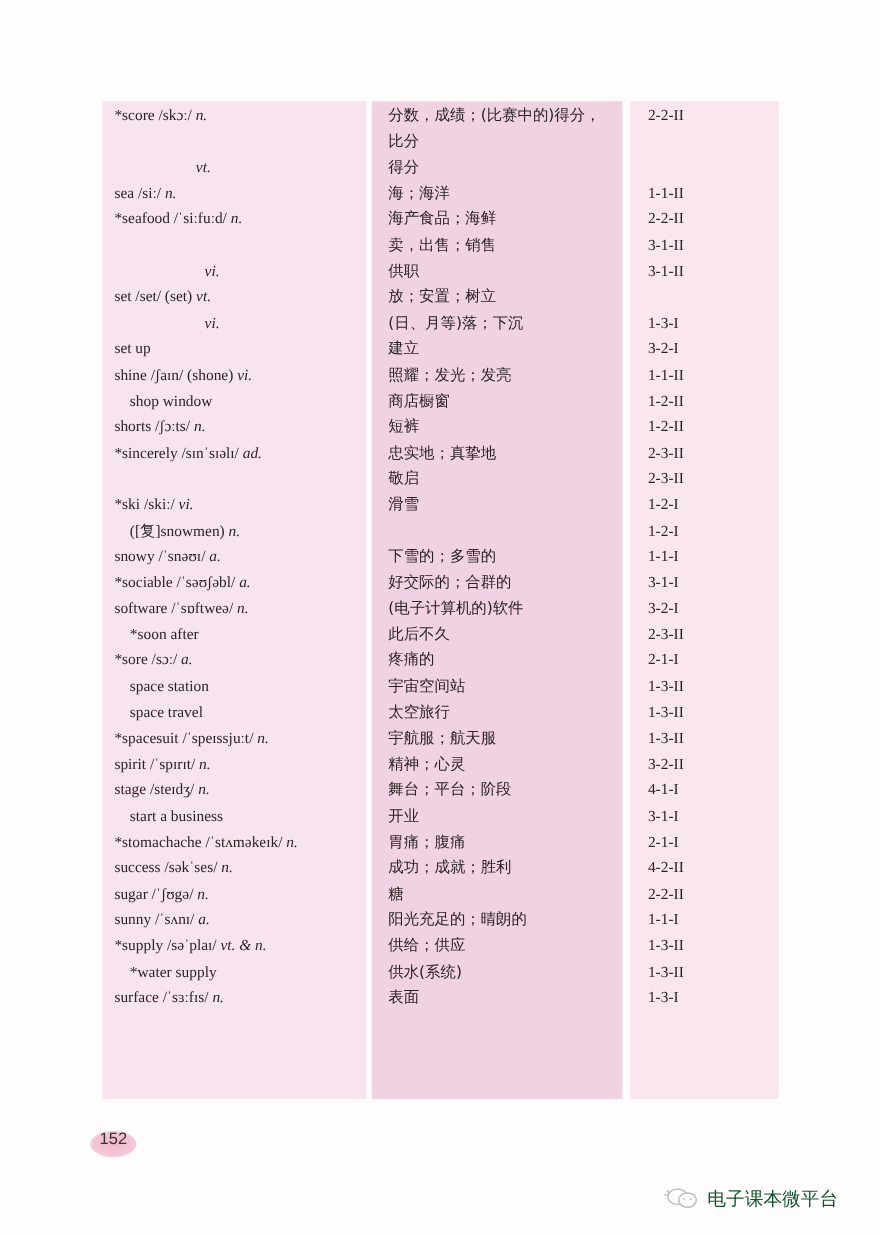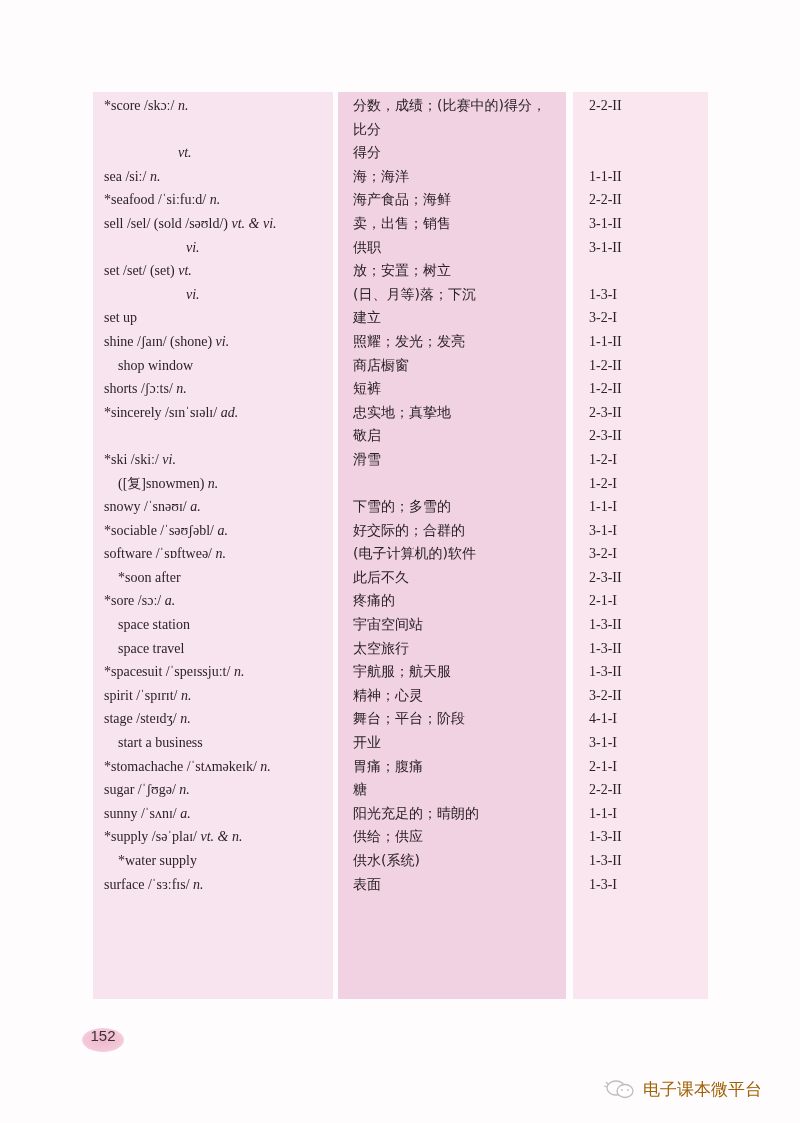--- a/index.html
+++ b/index.html
@@ -31,21 +31,21 @@
   .page-num {
     position: absolute; left: 82px; top: 1028px; width: 42px; height: 24px;
     border-radius: 50%;
     background: radial-gradient(ellipse at center, #efb7cd 0%, #f3c7d8 60%, #fbe6ee 100%);
     font-family: Liberation Sans, sans-serif; font-size: 15px; color: #3a3336;
     text-align: center; line-height: 16px;
   }
   .watermark {
     position: absolute; left: 603px; top: 1076px; height: 26px;
     display: flex; align-items: center; gap: 6px;
-    color: #a16207; font-family: Liberation Mono, monospace; font-size: 17px;
+    color: #14532d; font-family: Liberation Mono, monospace; font-size: 17px;
   }
   .wm-icon { width: 34px; height: 22px; }
 </style>
 </head>
 <body>
 
 <div class="col col-en"></div>
 <div class="col col-zh"></div>
 <div class="col col-unit"></div>
 
@@ -70,21 +70,20 @@
       <div class="cell en"><span>sea /siː/</span> <span class="it">n.</span></div>
       <div class="cell zh">海；海洋</div>
       <div class="cell unit">1-1-II</div>
     </div>
     <div class="row">
       <div class="cell en"><span>*seafood /ˈsiːfuːd/</span> <span class="it">n.</span></div>
       <div class="cell zh">海产食品；海鲜</div>
       <div class="cell unit">2-2-II</div>
     </div>
     <div class="row">
-      <div class="cell en"><span>sell /sel/ (sold /səʊld/)</span> <span class="it">vt. &amp; vi.</span></div>
       <div class="cell zh">卖，出售；销售</div>
       <div class="cell unit">3-1-II</div>
     </div>
     <div class="row">
       <div class="cell en pos-only-2"><span></span><span class="it">vi.</span></div>
       <div class="cell zh">供职</div>
       <div class="cell unit">3-1-II</div>
     </div>
     <div class="row">
       <div class="cell en"><span>set /set/ (set)</span> <span class="it">vt.</span></div>
@@ -188,20 +187,25 @@
     </div>
     <div class="row">
       <div class="cell en indent"><span>start a business</span><span class="it"></span></div>
       <div class="cell zh">开业</div>
       <div class="cell unit">3-1-I</div>
     </div>
     <div class="row">
       <div class="cell en"><span>*stomachache /ˈstʌməkeɪk/</span> <span class="it">n.</span></div>
       <div class="cell zh">胃痛；腹痛</div>
       <div class="cell unit">2-1-I</div>
+    </div>
+    <div class="row">
+      <div class="cell en"><span>success /səkˈses/</span> <span class="it">n.</span></div>
+      <div class="cell zh">成功；成就；胜利</div>
+      <div class="cell unit">4-2-II</div>
     </div>
     <div class="row">
       <div class="cell en"><span>sugar /ˈʃʊgə/</span> <span class="it">n.</span></div>
       <div class="cell zh">糖</div>
       <div class="cell unit">2-2-II</div>
     </div>
     <div class="row">
       <div class="cell en"><span>sunny /ˈsʌnɪ/</span> <span class="it">a.</span></div>
       <div class="cell zh">阳光充足的；晴朗的</div>
       <div class="cell unit">1-1-I</div>

